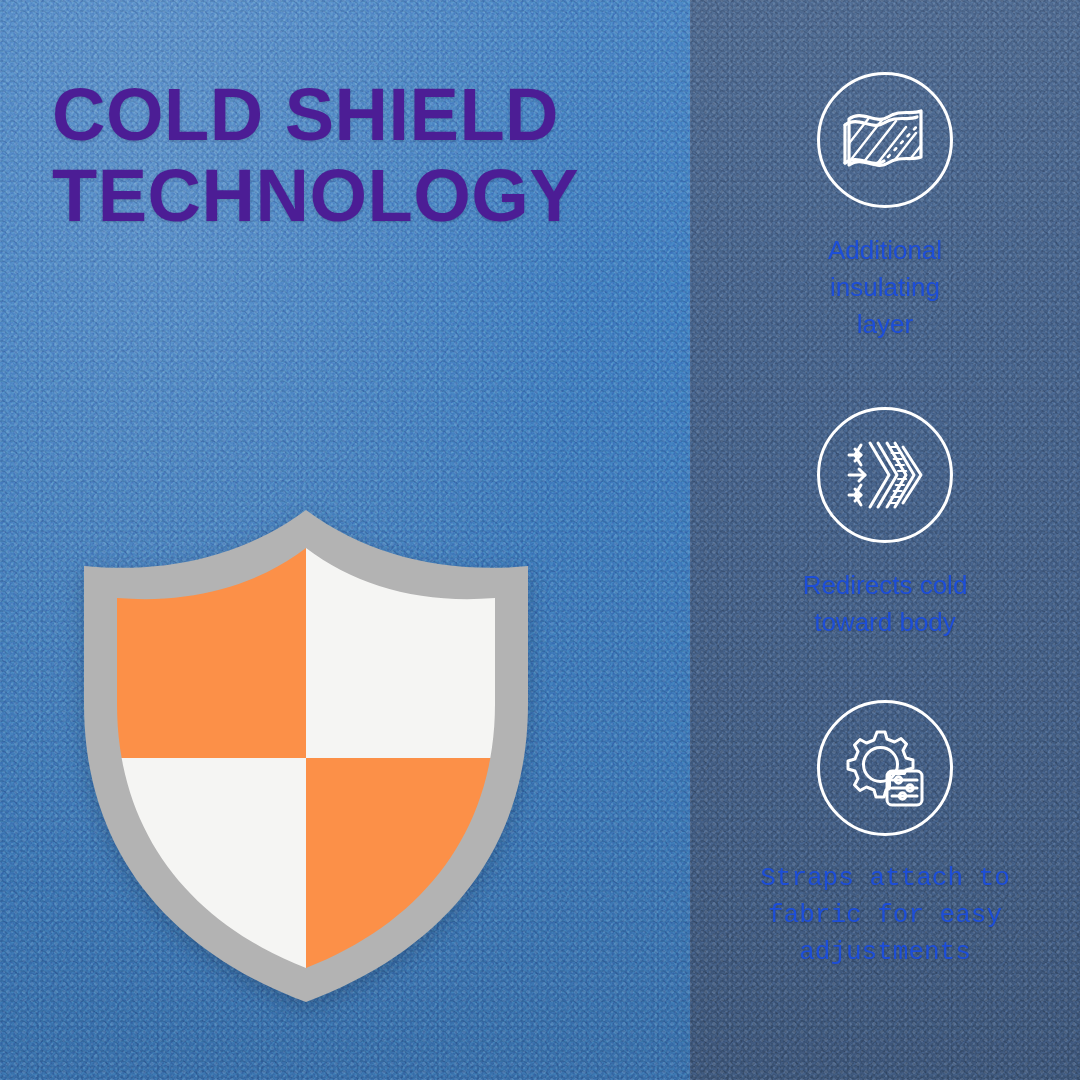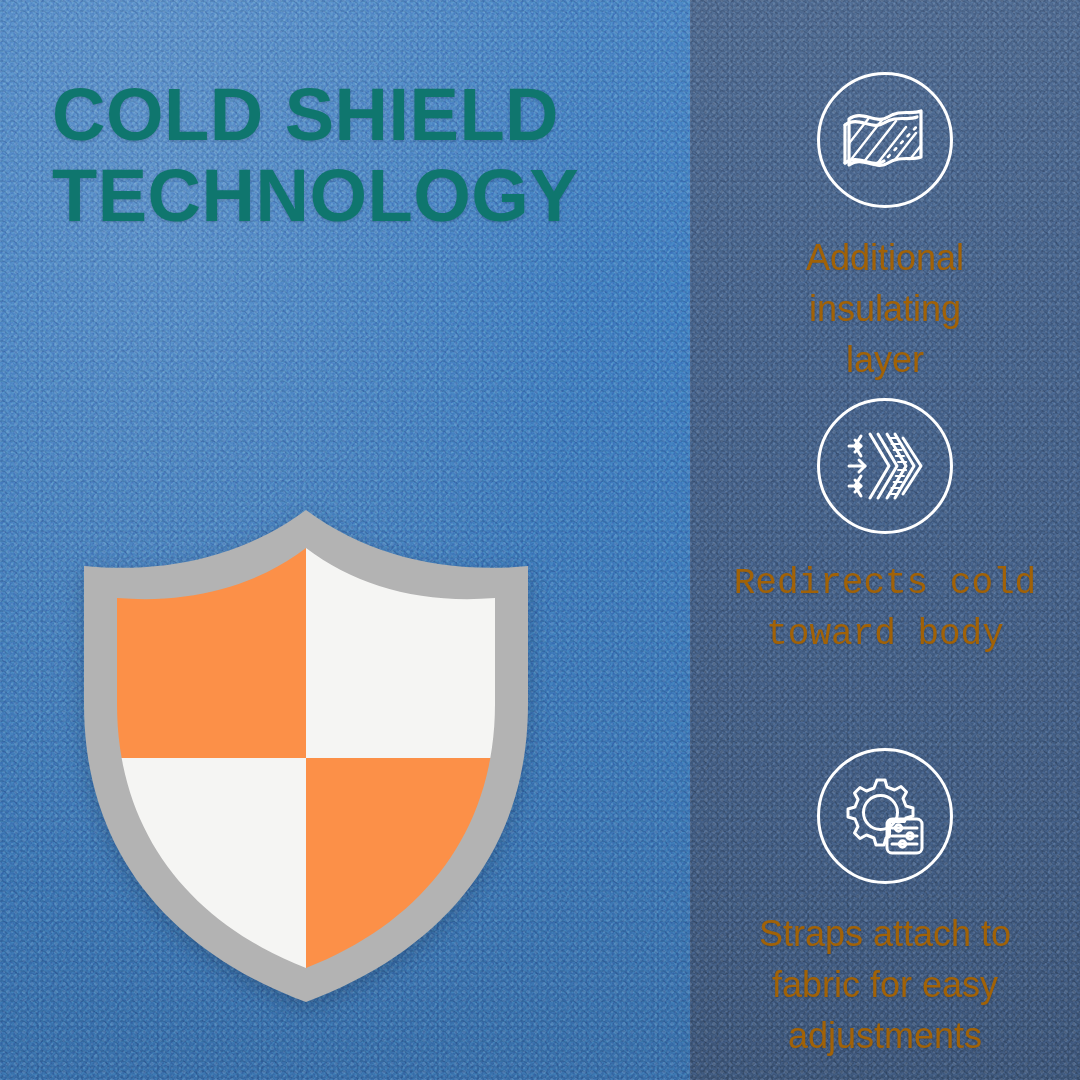--- a/index.html
+++ b/index.html
@@ -63,21 +63,21 @@
       repeating-radial-gradient(circle at 20% 70%, rgba(0,0,0,0.20) 0px, rgba(0,0,0,0.20) 1px, rgba(0,0,0,0) 1.8px, rgba(0,0,0,0) 5.4px);
     background-size: 8px 8px, 10px 10px;
   }
 
   
   #headline {
     position: absolute;
     left: 52px;
     top: 74px;
     width: 600px;
-    color: #0f766e;
+    color: #4c1d95;
     font-size: 74px;
     font-weight: bold;
     line-height: 1.1;
     letter-spacing: 0.5px;
     margin: 0;
     text-shadow: 0 1px 3px rgba(0,0,0,0.18);
   }
   #body-copy {
     position: absolute;
     left: 52px;
@@ -105,39 +105,39 @@
   
   .feature {
     position: absolute;
     left: 690px;
     width: 390px;
     display: flex;
     flex-direction: column;
     align-items: center;
   }
   #feature-0 { top: 72px; }
-  #feature-1 { top: 398px; font-family: Liberation Mono, monospace; }
-  #feature-2 { top: 748px; }
+  #feature-1 { top: 407px; }
+  #feature-2 { top: 700px; font-family: Liberation Mono, monospace; }
 
   .circle-badge {
     width: 136px;
     height: 136px;
     border-radius: 50%;
     border: 3px solid #ffffff;
     box-sizing: border-box;
     display: flex;
     align-items: center;
     justify-content: center;
   }
   .circle-badge svg { display: block; }
 
   .feature-label {
     margin-top: 24px;
-    color: #a16207;
-    font-size: 36px;
+    color: #1d4ed8;
+    font-size: 26px;
     line-height: 1.42;
     text-align: center;
     width: 330px;
     white-space: pre-line;
     text-shadow: 0 1px 2px rgba(0,0,0,0.16);
   }
 </style>
 </head>
 <body>
 

